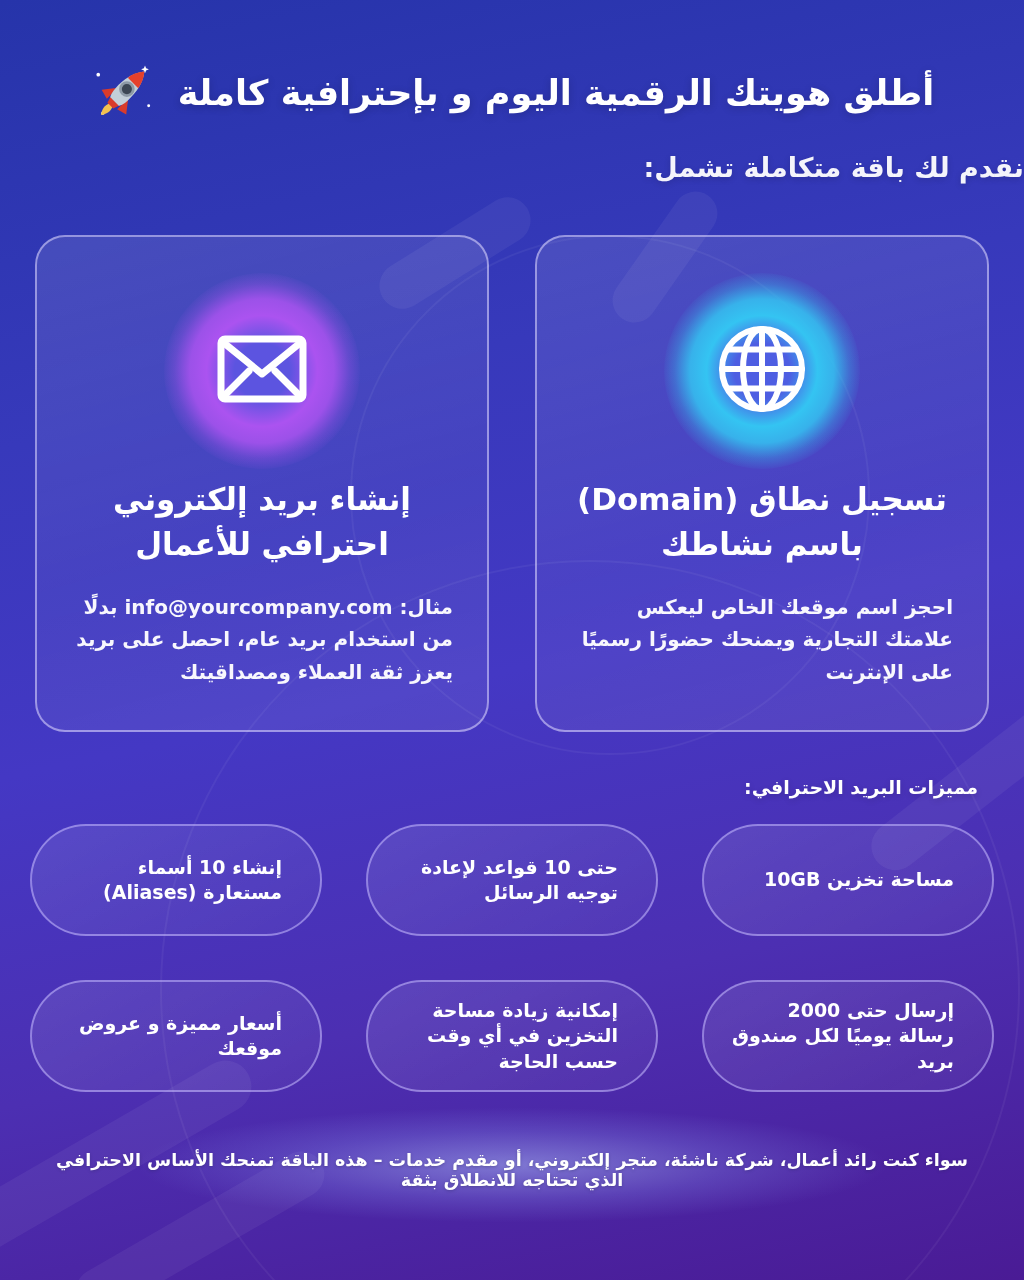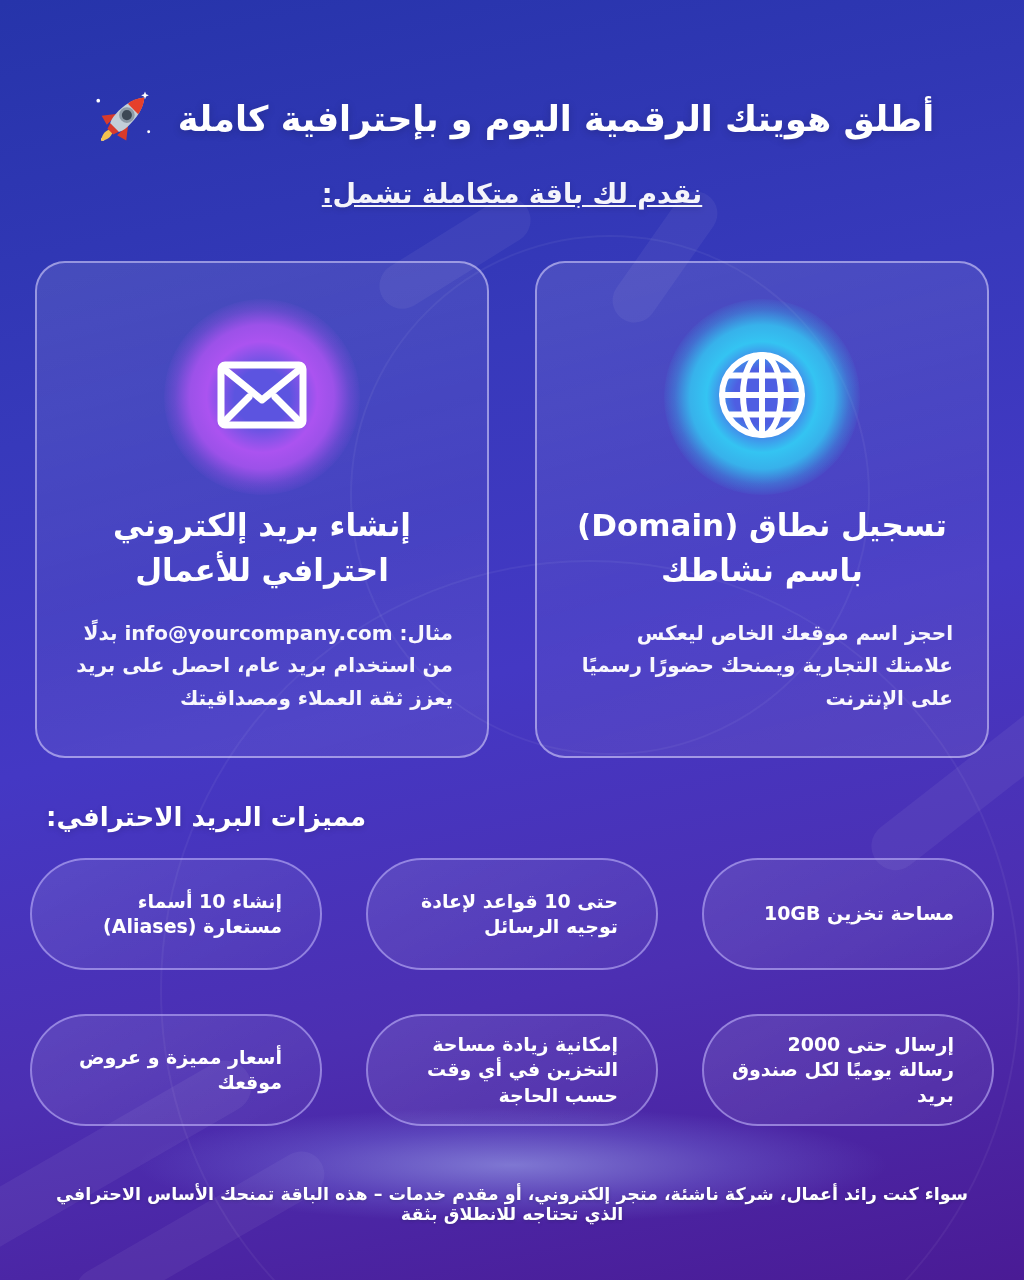--- a/index.html
+++ b/index.html
@@ -30,33 +30,32 @@
     background: radial-gradient(ellipse 52% 50% at 50% 50%,
       rgba(178,199,255,0.50) 0%, rgba(150,170,255,0.22) 42%, rgba(150,170,255,0) 72%);
     pointer-events: none;
   }
 
   .content { position: relative; z-index: 2; }
 
   
   .title-row {
     display: flex; align-items: center; justify-content: center;
-    gap: 22px; padding-top: 86px;
+    gap: 22px; padding-top: 60px;
   }
   .main-title {
     font-size: 35px; font-weight: 700; letter-spacing: 0;
     text-shadow: 0 2px 8px rgba(0,0,0,0.18);
     white-space: nowrap;
   }
   .rocket { width: 66px; height: 66px; flex: 0 0 auto; }
   .subtitle {
-    margin-top: 26px; text-align: center;
+    margin-top: 26px; 
     font-size: 27px; font-weight: 700; color: rgba(255,255,255,0.95);
     text-shadow: 0 2px 6px rgba(0,0,0,0.15);
-    text-decoration: underline;
   }
 
   
   .cards {
     display: grid; grid-template-columns: 1fr 1fr; gap: 46px;
     margin: 52px 35px 0 35px;
   }
   .card {
     height: 497px;
     border-radius: 30px;
@@ -87,21 +86,21 @@
   .card-body {
     margin-top: 24px;
     font-size: 20px; font-weight: 700; line-height: 1.62;
     color: rgba(255,255,255,0.96);
     text-align: right;
   }
 
   
   .features-heading {
     margin: 44px 46px 16px 46px;
-    font-size: 26px; font-weight: 700; text-align: left;
+    font-size: 19px; font-weight: 700; text-align: right;
     text-shadow: 0 2px 6px rgba(0,0,0,0.15);
   }
   .pills {
     display: grid; grid-template-columns: 1fr 1fr 1fr;
     column-gap: 62px; row-gap: 24px;
     margin: 26px 30px 0 30px;
     gap: 44px;
   }
   .pill {
     height: 112px;

